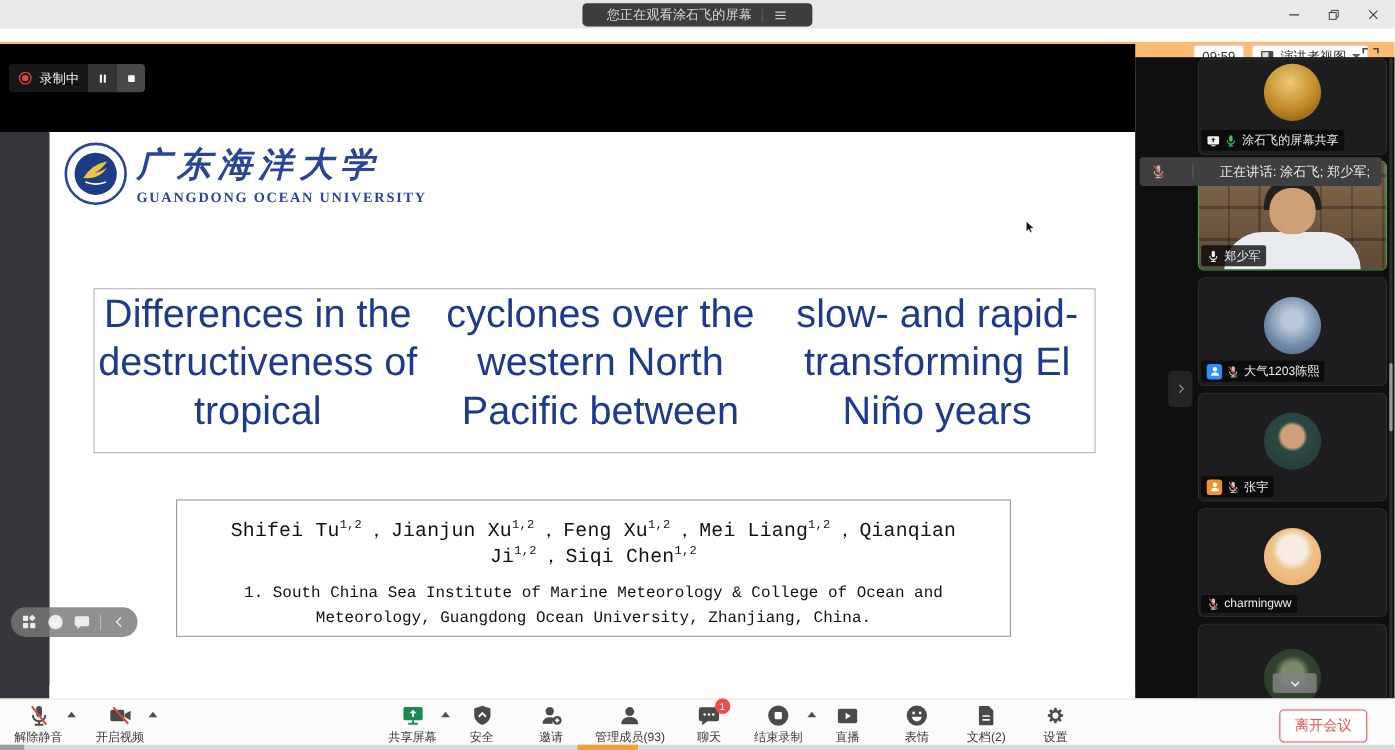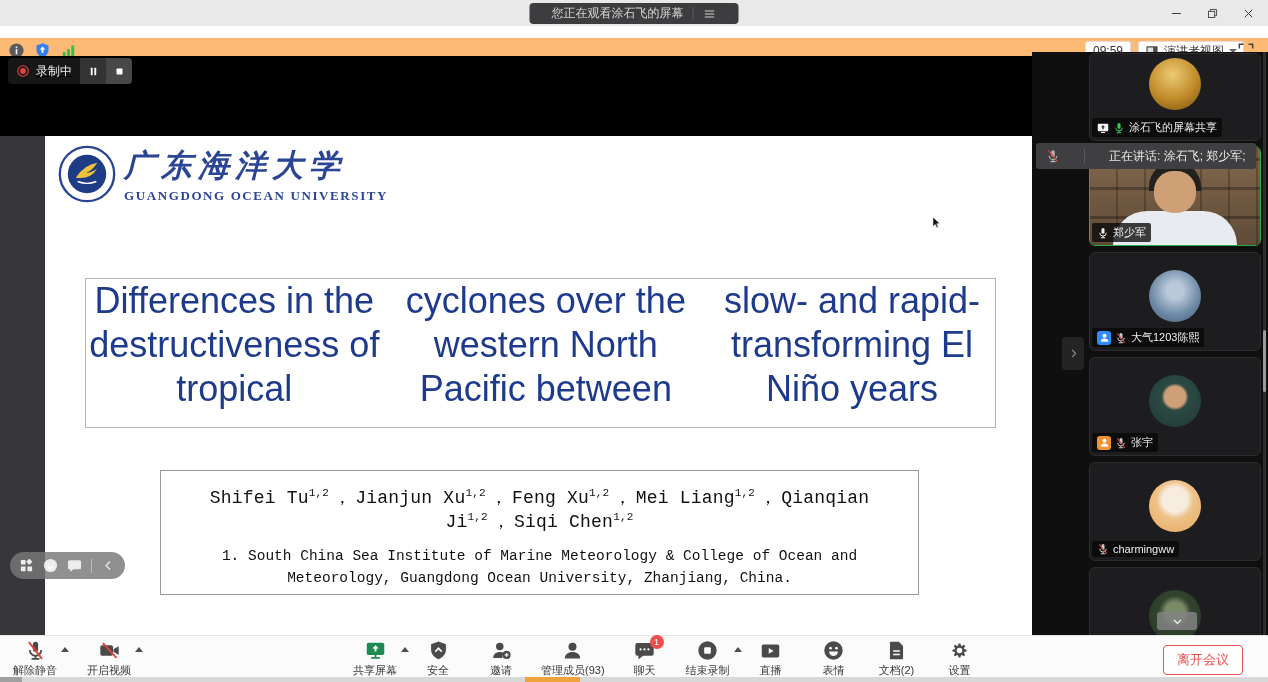--- a/index.html
+++ b/index.html
@@ -27,21 +27,21 @@
     background:#fff;border-radius:3px;font-size:12px;color:#333;display:flex;align-items:center;}
   .view-box{position:absolute;left:1138px;top:3px;height:18px;padding:0 6px;border:1px solid #ddd;
     background:#fff;border-radius:3px;font-size:12px;color:#333;display:flex;align-items:center;gap:5px;}
   .view-box .ic{width:14px;height:14px;color:#4a4a4a;}
   .caret-down{width:0;height:0;border-left:4px solid transparent;border-right:4px solid transparent;
     border-top:4px solid #666;}
   .fs-btn{position:absolute;left:1236px;top:3px;width:20px;height:20px;color:#444;}
   .fs-btn .ic{width:18px;height:18px;}
 
   
-  .share{position:absolute;left:0;top:56px;width:1032px;height:583px;background:#000;padding-left:28px;}
+  .share{position:absolute;left:0;top:40px;width:1032px;height:583px;background:#000;}
   .left-strip{position:absolute;left:0;top:80px;width:45px;height:555px;background:#37373b;}
   .slide{position:absolute;left:45px;top:80px;width:987px;height:551px;background:#fff;}
 
   .logo{position:absolute;left:12px;top:8px;display:flex;align-items:center;gap:7px;}
   .logo-cn{font-size:31px;font-weight:bold;color:#2b4596;letter-spacing:6px;font-style:italic;}
   .logo-en{font-size:13px;font-weight:bold;color:#2b4596;letter-spacing:1.6px;
     font-family:"Liberation Serif","DejaVu Serif",serif;margin-top:1px;}
 
   .title-box{position:absolute;left:40px;top:142px;width:909px;height:148px;border:1px solid #b5b5b5;
     background:#fff;display:flex;flex-direction:row;justify-content:center;text-align:center;}

